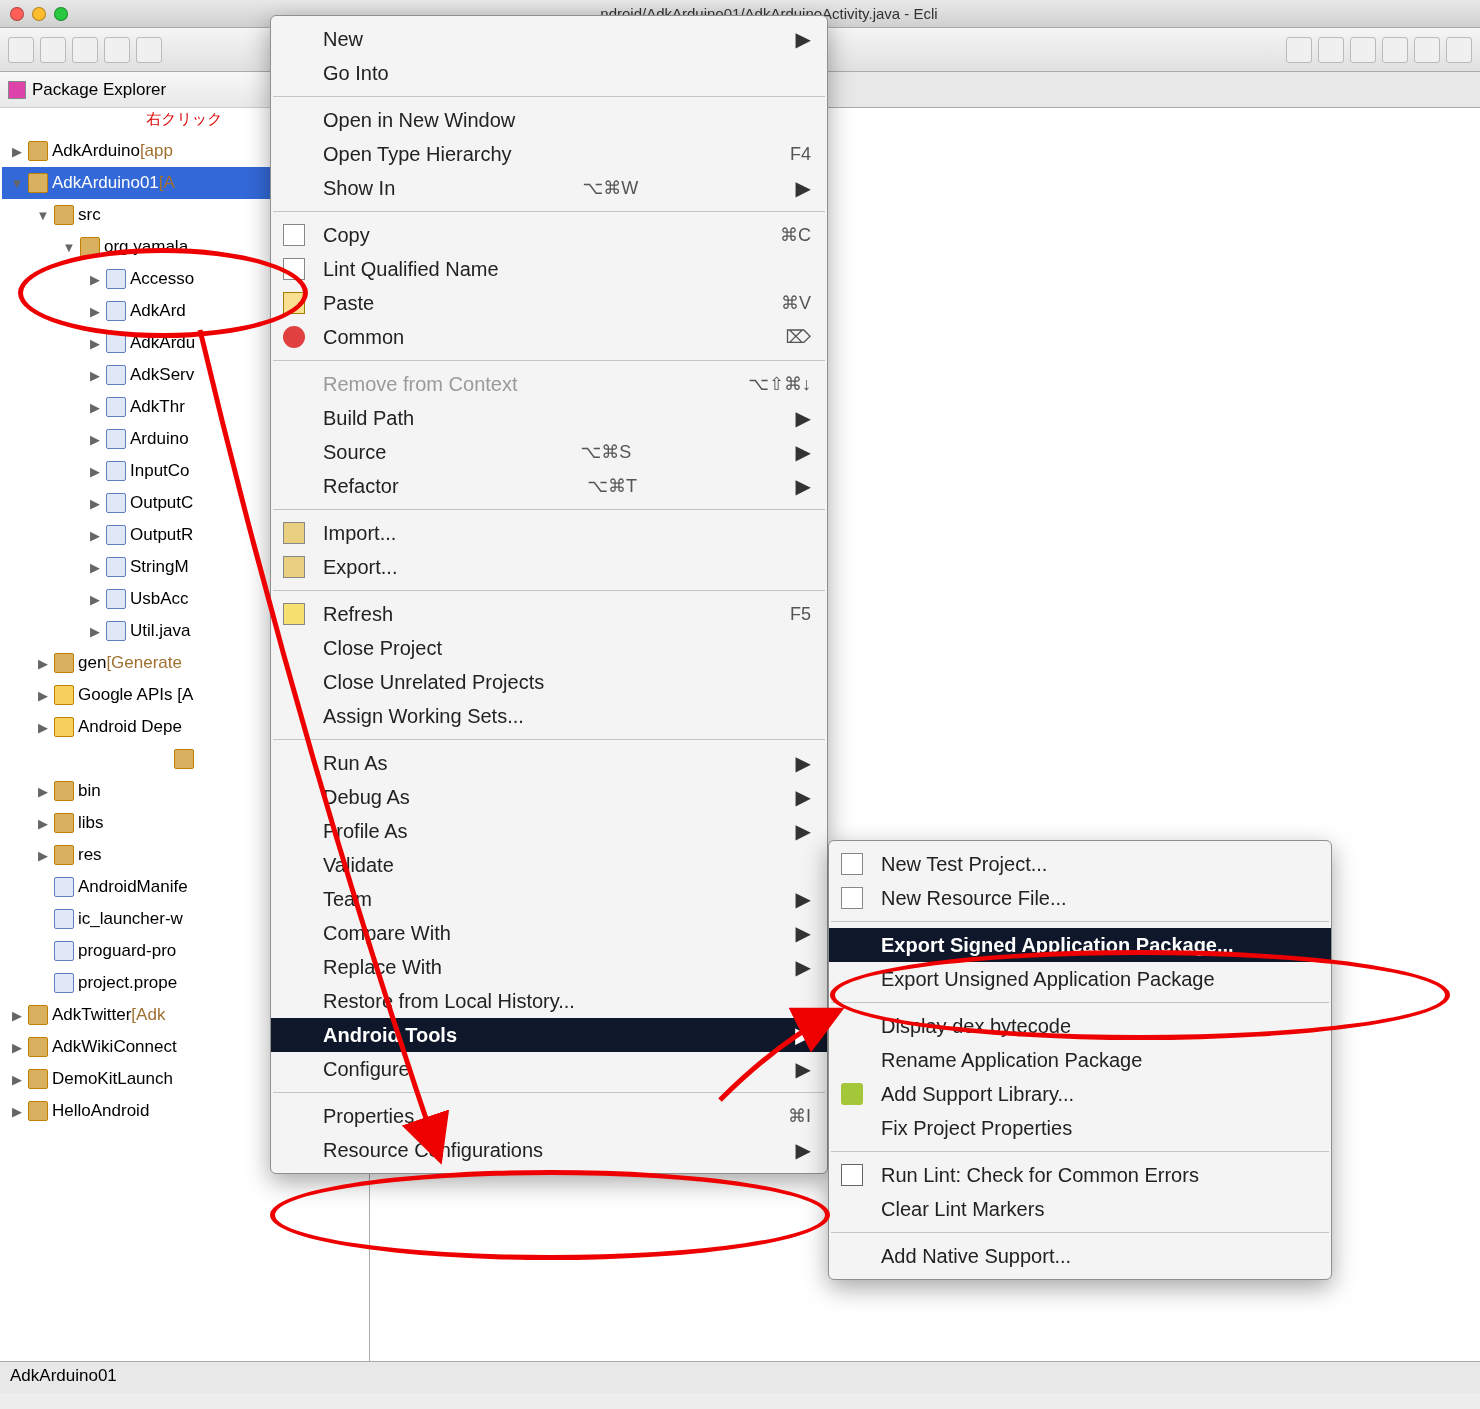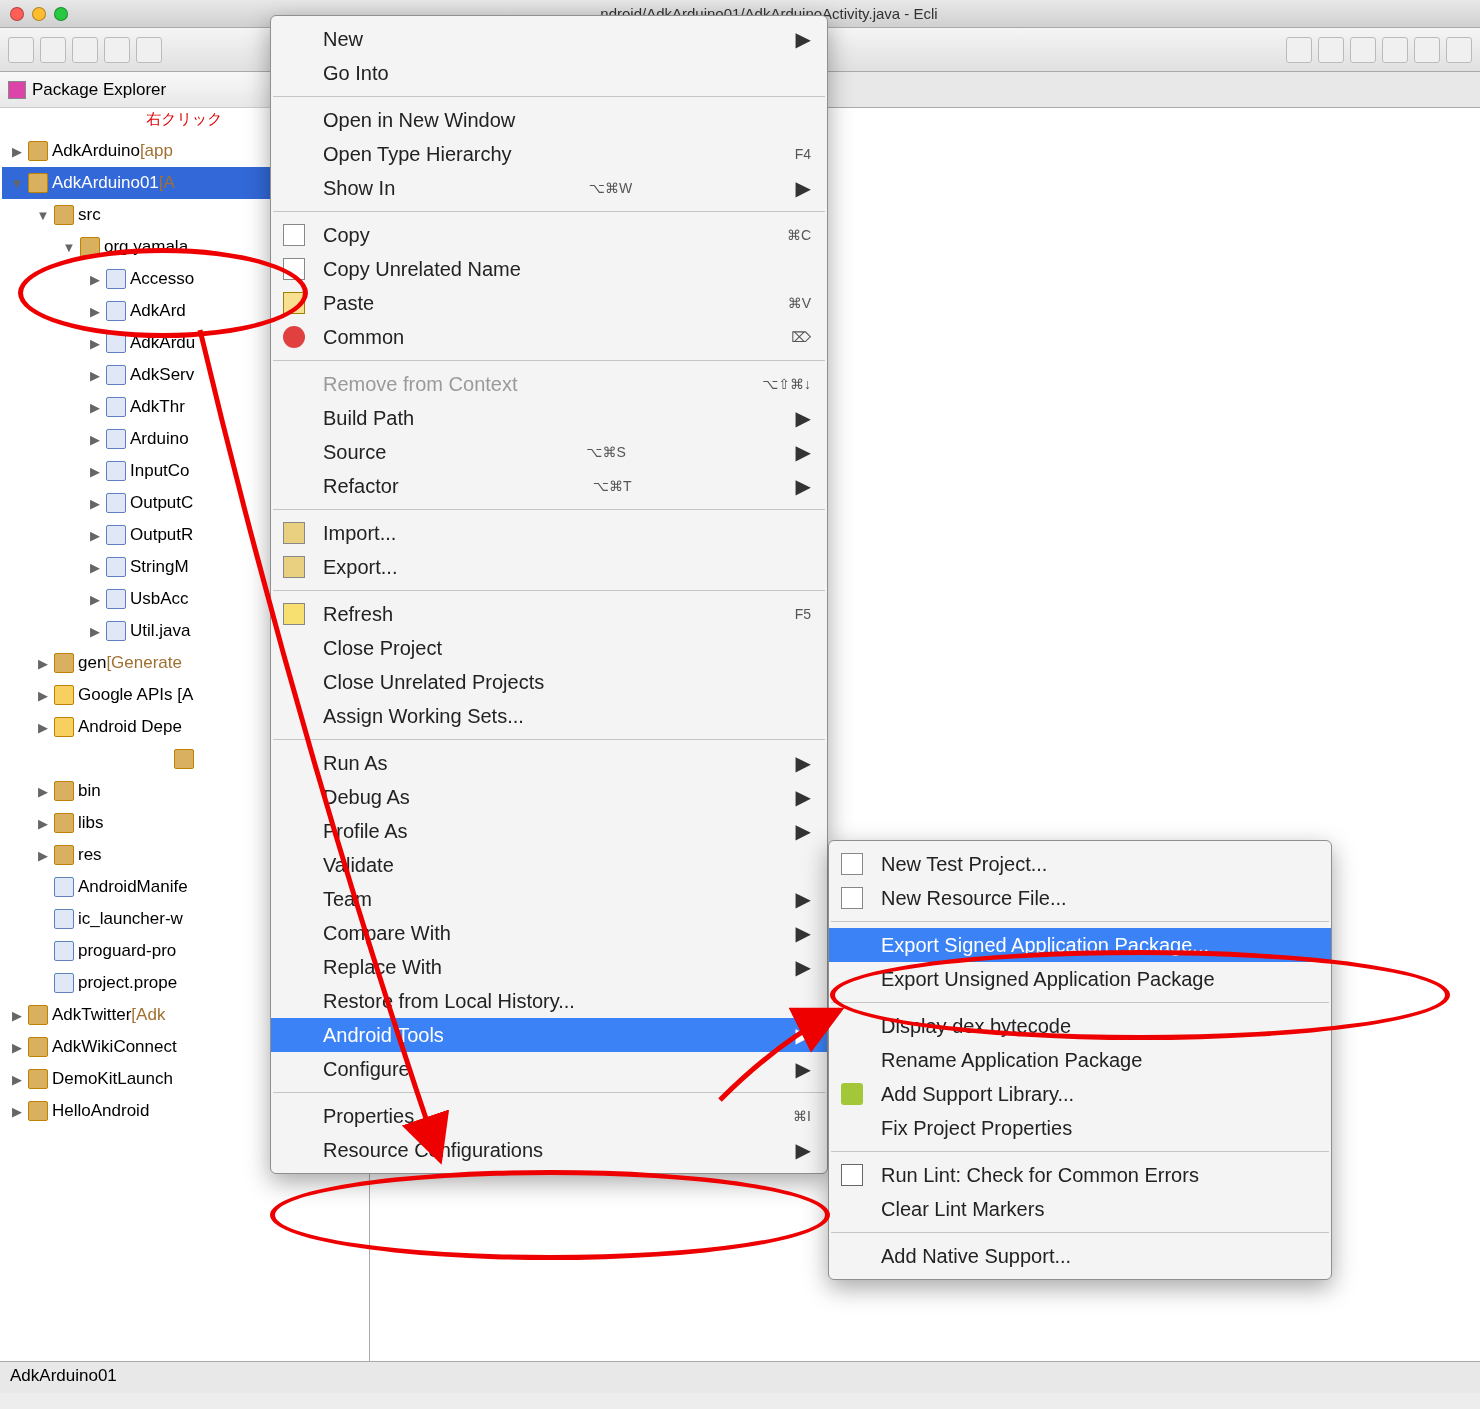--- a/index.html
+++ b/index.html
@@ -40,23 +40,23 @@
 .code .com { color: #2a7020; }
 .code .id { color: #0018c0; }
 .code .it { font-style: italic; color: #0018c0; }
 
 .statusbar { height: 32px; background: #e8e8e8; border-top: 1px solid #aaa; padding: 4px 10px; font-size: 17px; }
 
 
 .ctx-menu { position: absolute; background: #f4f4f4; border: 1px solid #8f8f8f; border-radius: 6px; box-shadow: 0 8px 24px rgba(0,0,0,.35); padding: 6px 0; font-size: 20px; }
 .ctx-item { display: flex; align-items: center; height: 34px; padding: 0 16px 0 52px; position: relative; color: #222; }
 .ctx-item.disabled { color: #9a9a9a; }
-.ctx-item .shortcut { margin-left: auto; padding-left: 30px; color: #555; font-size: 14px; }
+.ctx-item .shortcut { margin-left: auto; padding-left: 30px; color: #555; font-size: 18px; }
 .ctx-item .arrow { margin-left: auto; color: #333; }
-.ctx-item.sel { background: #3b82f6; color: #fff; }
+.ctx-item.sel { background: #0f172a; color: #fff; font-weight: bold; }
 .ctx-item.sel .arrow, .ctx-item.sel .shortcut { color: #fff; }
 .ctx-sep { height: 1px; background: #c4c4c4; margin: 6px 2px; }
 .ctx-item .mi-icon { position: absolute; left: 12px; width: 22px; height: 22px; }
 .ctx-item .mi-icon.copy { background: #fff; border: 1px solid #888; }
 .ctx-item .mi-icon.paste { background: #f8e090; border: 1px solid #a08000; }
 .ctx-item .mi-icon.delete { background: #e04040; border-radius: 50%; }
 .ctx-item .mi-icon.import { background: #e8d080; border: 1px solid #888; }
 .ctx-item .mi-icon.refresh { background: #f8e070; border: 1px solid #888; }
 .ctx-item .mi-icon.android { background: #a4c639; border-radius: 3px; }
 .ctx-item .mi-icon.chk { background: #fff; border: 1px solid #666; }
@@ -329,21 +329,21 @@
       <span class="arrow">▶</span>
     </div>
     <div class="ctx-sep"></div>
     <div class="ctx-item">
       <span class="mi-icon copy"></span>
       <span>Copy</span>
       <span class="shortcut">⌘C</span>
     </div>
     <div class="ctx-item">
       <span class="mi-icon copy"></span>
-      <span>Copy Unrelated Name</span>
+      <span>Lint Qualified Name</span>
     </div>
     <div class="ctx-item">
       <span class="mi-icon paste"></span>
       <span>Paste</span>
       <span class="shortcut">⌘V</span>
     </div>
     <div class="ctx-item">
       <span class="mi-icon delete"></span>
       <span>Common</span>
       <span class="shortcut">⌦</span>

